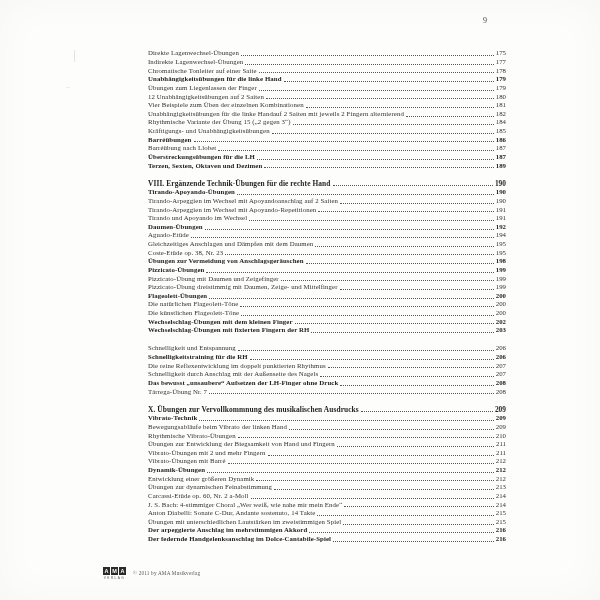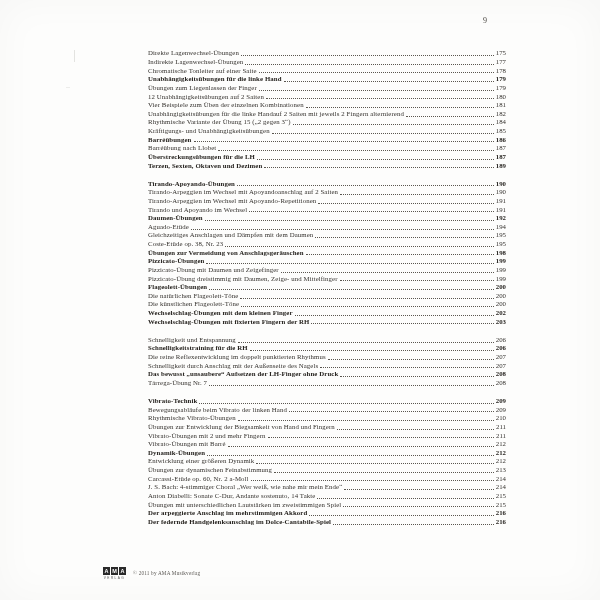--- a/index.html
+++ b/index.html
@@ -101,20 +101,25 @@
           <span class="leader"></span>
           <span class="pagenum">187</span>
         </div>
         <div class="toc-row bold">
           <span class="title">Terzen, Sexten, Oktaven und Dezimen</span>
           <span class="leader"></span>
           <span class="pagenum">189</span>
         </div>
       </div>
       <div class="toc-group">
+        <div class="toc-row section">
+          <span class="title">VIII. Ergänzende Technik-Übungen für die rechte Hand</span>
+          <span class="leader"></span>
+          <span class="pagenum">190</span>
+        </div>
         <div class="toc-row bold">
           <span class="title">Tirando-Apoyando-Übungen</span>
           <span class="leader"></span>
           <span class="pagenum">190</span>
         </div>
         <div class="toc-row normal">
           <span class="title">Tirando-Arpeggien im Wechsel mit Apoyandoanschlag auf 2 Saiten</span>
           <span class="leader"></span>
           <span class="pagenum">190</span>
         </div>
@@ -220,20 +225,25 @@
           <span class="leader"></span>
           <span class="pagenum">208</span>
         </div>
         <div class="toc-row normal">
           <span class="title">Tárrega-Übung Nr. 7</span>
           <span class="leader"></span>
           <span class="pagenum">208</span>
         </div>
       </div>
       <div class="toc-group">
+        <div class="toc-row section">
+          <span class="title">X. Übungen zur Vervollkommnung des musikalischen Ausdrucks</span>
+          <span class="leader"></span>
+          <span class="pagenum">209</span>
+        </div>
         <div class="toc-row bold">
           <span class="title">Vibrato-Technik</span>
           <span class="leader"></span>
           <span class="pagenum">209</span>
         </div>
         <div class="toc-row normal">
           <span class="title">Bewegungsabläufe beim Vibrato der linken Hand</span>
           <span class="leader"></span>
           <span class="pagenum">209</span>
         </div>

